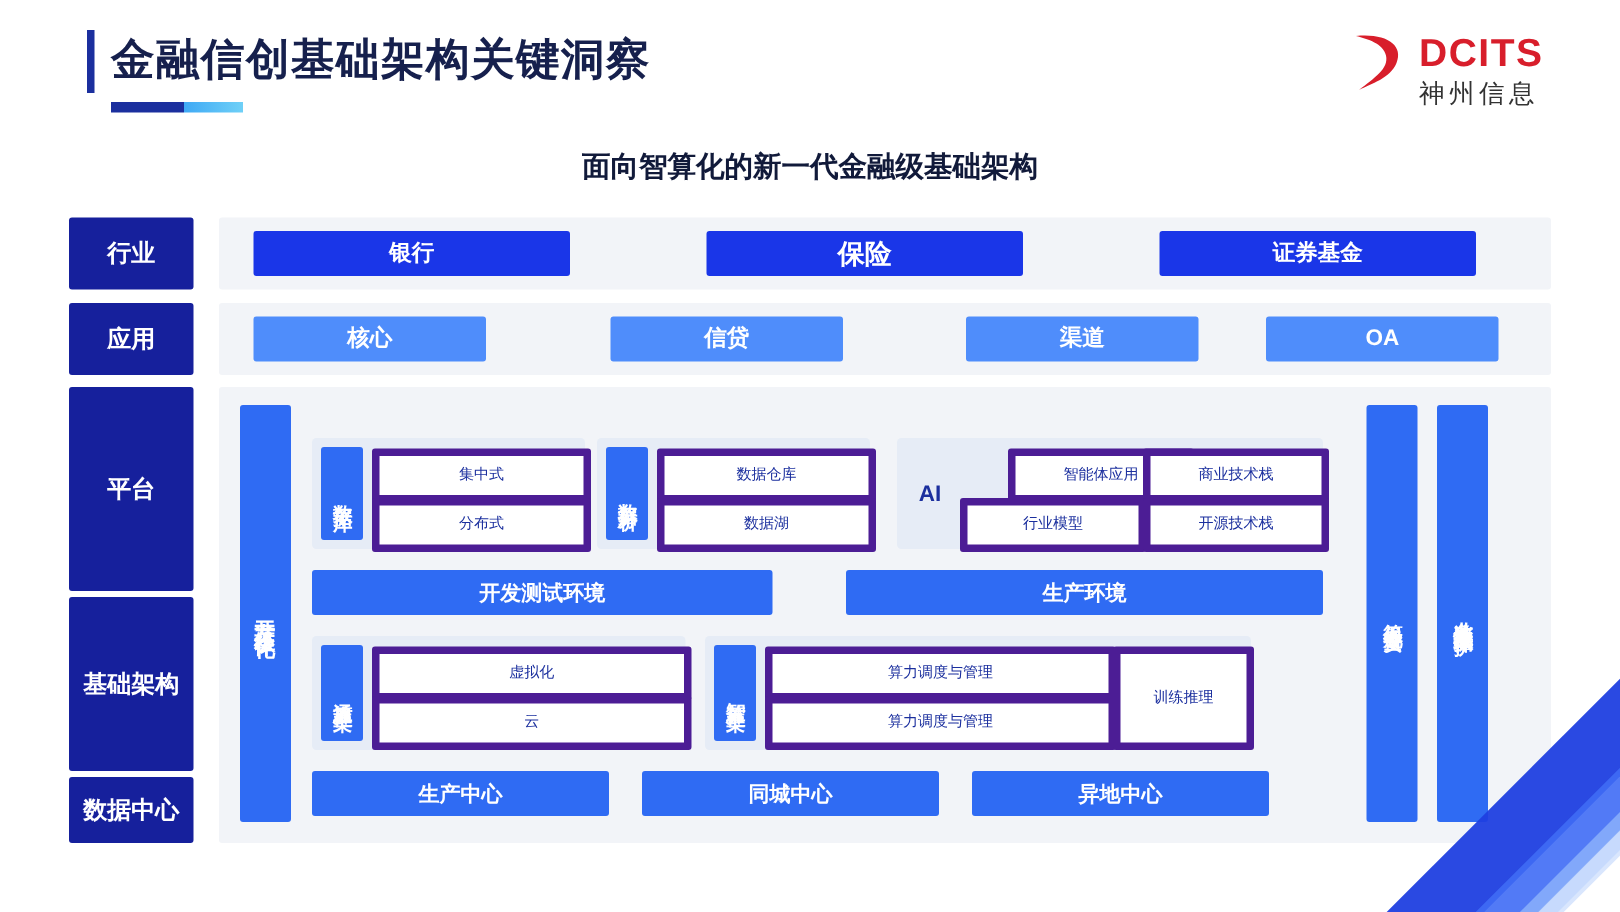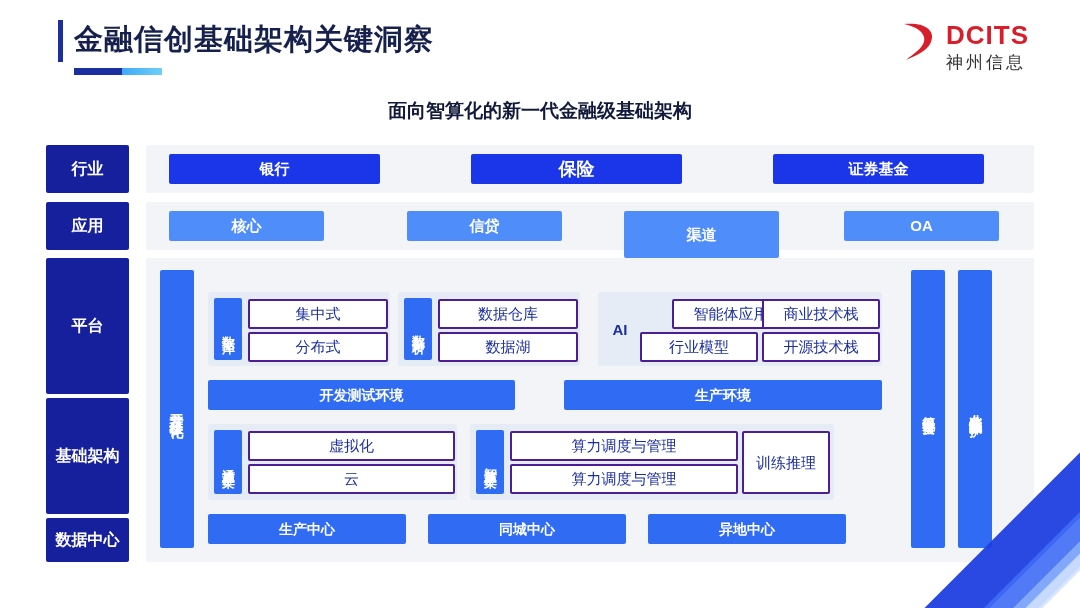--- a/index.html
+++ b/index.html
@@ -60,22 +60,22 @@
   .bbox{
     position:absolute;display:flex;align-items:center;justify-content:center;
     color:#fff;font-weight:bold;border-radius:2px;text-align:center;line-height:1.15;
   }
   .blue-dark{background:#1a36e8;}
   .blue-mid{background:#2f6bf3;}
   .blue-light{background:#4f8dfb;}
   .panel-inner{position:absolute;background:#e6ecf6;border-radius:3px;}
   .wbox{
     position:absolute;display:flex;align-items:center;justify-content:center;
-    background:#ffffff;border:2px solid #4c1d95;color:#1b2f9e;border-radius:2px;
-    font-size:15px;text-align:center;line-height:1.2;
+    background:#ffffff;border:5px solid #4c1d95;color:#1b2f9e;border-radius:2px;
+    font-size:10px;text-align:center;line-height:1.2;
   }
   .lbl-v{
     position:absolute;display:flex;align-items:center;justify-content:center;
     color:#fff;font-weight:bold;font-size:14px;border-radius:2px;
     writing-mode:vertical-rl;text-orientation:upright;letter-spacing:2px;
     text-align:center;
   }
   .sidebox{background:#2f6bf3;}
   .tagbox{
     position:absolute;display:flex;align-items:center;justify-content:center;
@@ -116,21 +116,21 @@
   <div class="rowlabel" style="top:378px;height:44px;">数据中心</div>
 
   <div class="panel" style="left:100px;top:5px;width:888px;height:48px;"></div>
   <div class="bbox blue-dark" style="left:123px;top:14px;width:211px;height:30px;font-size:15px;">银行</div>
   <div class="bbox blue-dark" style="left:425px;top:14px;width:211px;height:30px;font-size:18px;">保险</div>
   <div class="bbox blue-dark" style="left:727px;top:14px;width:211px;height:30px;font-size:15px;">证券基金</div>
 
   <div class="panel" style="left:100px;top:62px;width:888px;height:48px;"></div>
   <div class="bbox blue-light" style="left:123px;top:71px;width:155px;height:30px;font-size:15px;">核心</div>
   <div class="bbox blue-light" style="left:348px;top:71px;width:155px;height:30px;font-size:15px;margin-left:13px;">信贷</div>
-  <div class="bbox blue-light" style="left:578px;top:71px;width:155px;height:47px;font-size:15px;">渠道</div>
+  <div class="bbox blue-light" style="left:598px;top:71px;width:155px;height:30px;font-size:15px;">渠道</div>
   <div class="bbox blue-light" style="left:798px;top:71px;width:155px;height:30px;font-size:15px;">OA</div>
 
   <div class="panel" style="left:100px;top:118px;width:888px;height:304px;"></div>
 
   <div class="lbl-v sidebox" style="left:114px;top:130px;width:34px;height:278px;">开发运维一体化</div>
 
   <div class="tagbox" style="left:865px;top:130px;width:34px;height:278px;">等保合规安全</div>
   <div class="tagbox" style="left:912px;top:130px;width:34px;height:278px;">业务连续性及数据保护</div>
 
   <div class="panel-inner" style="left:162px;top:152px;width:182px;height:74px;"></div>

